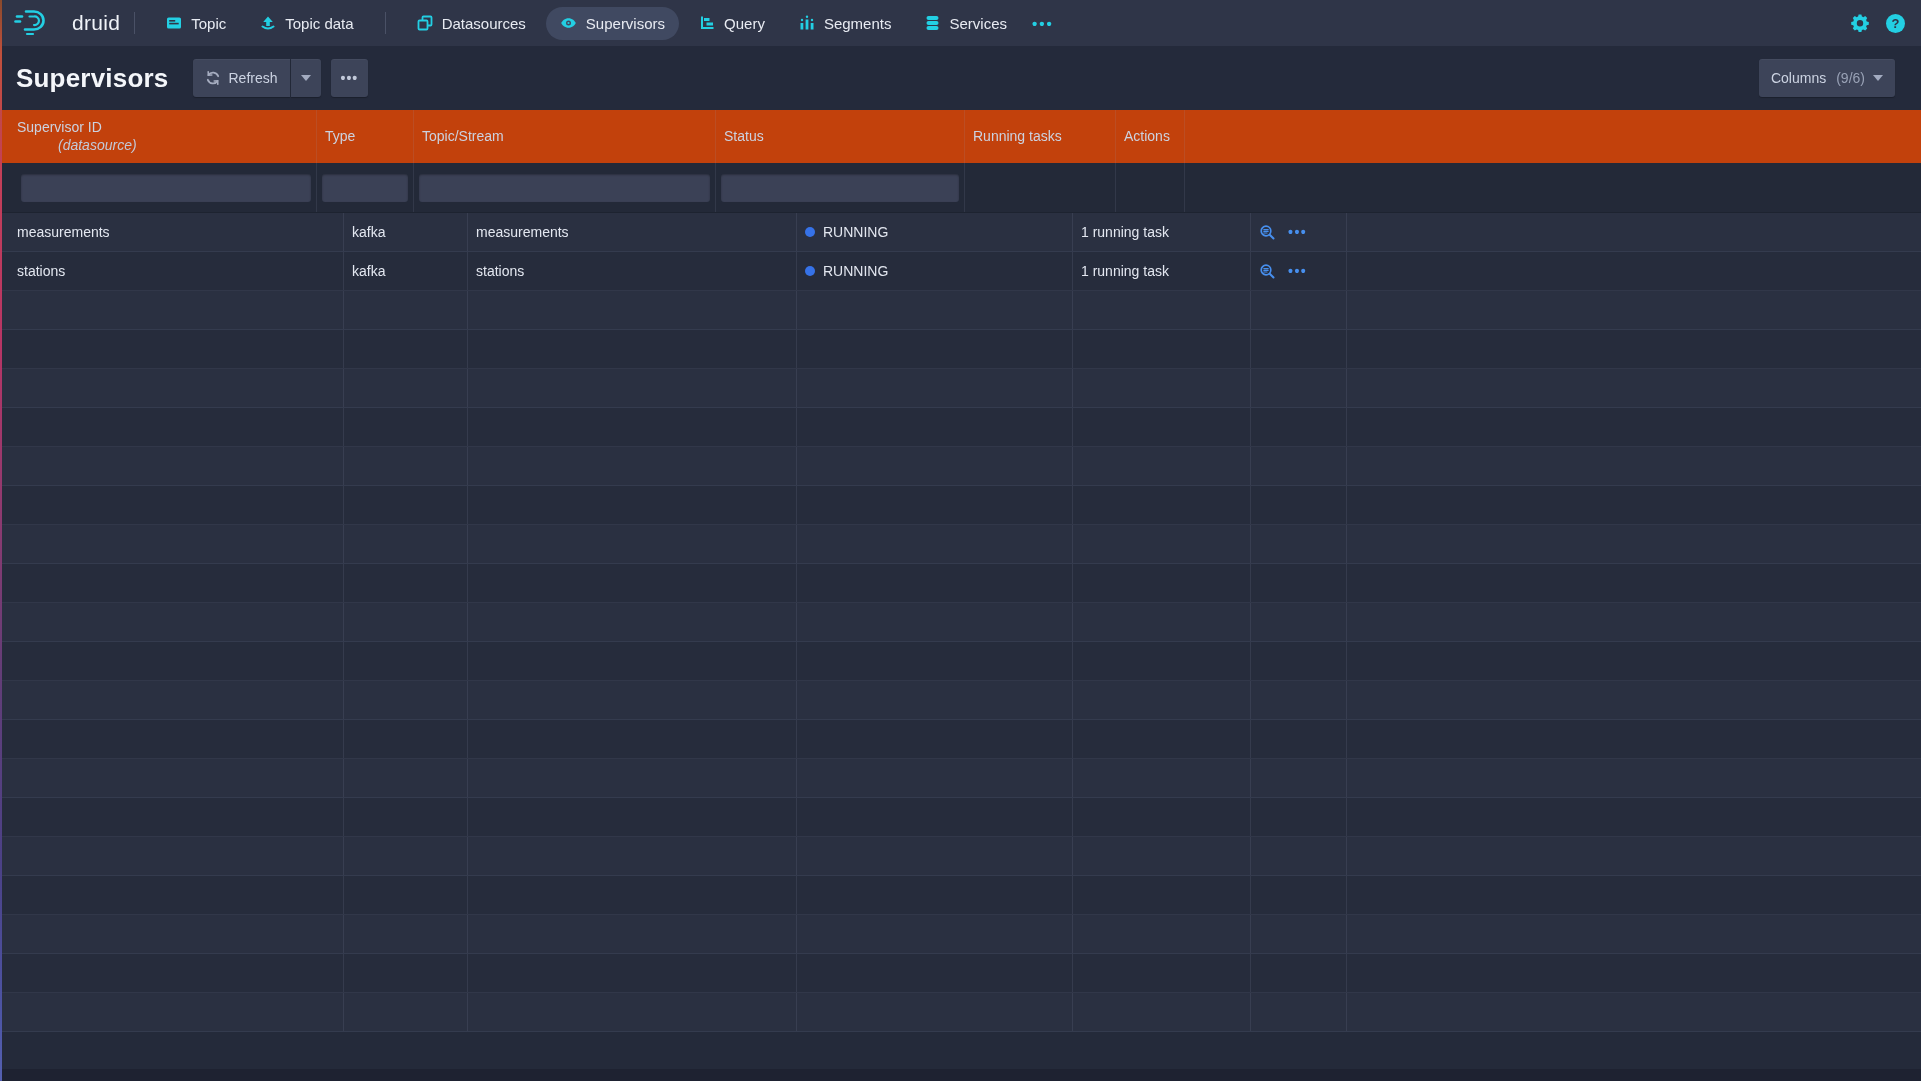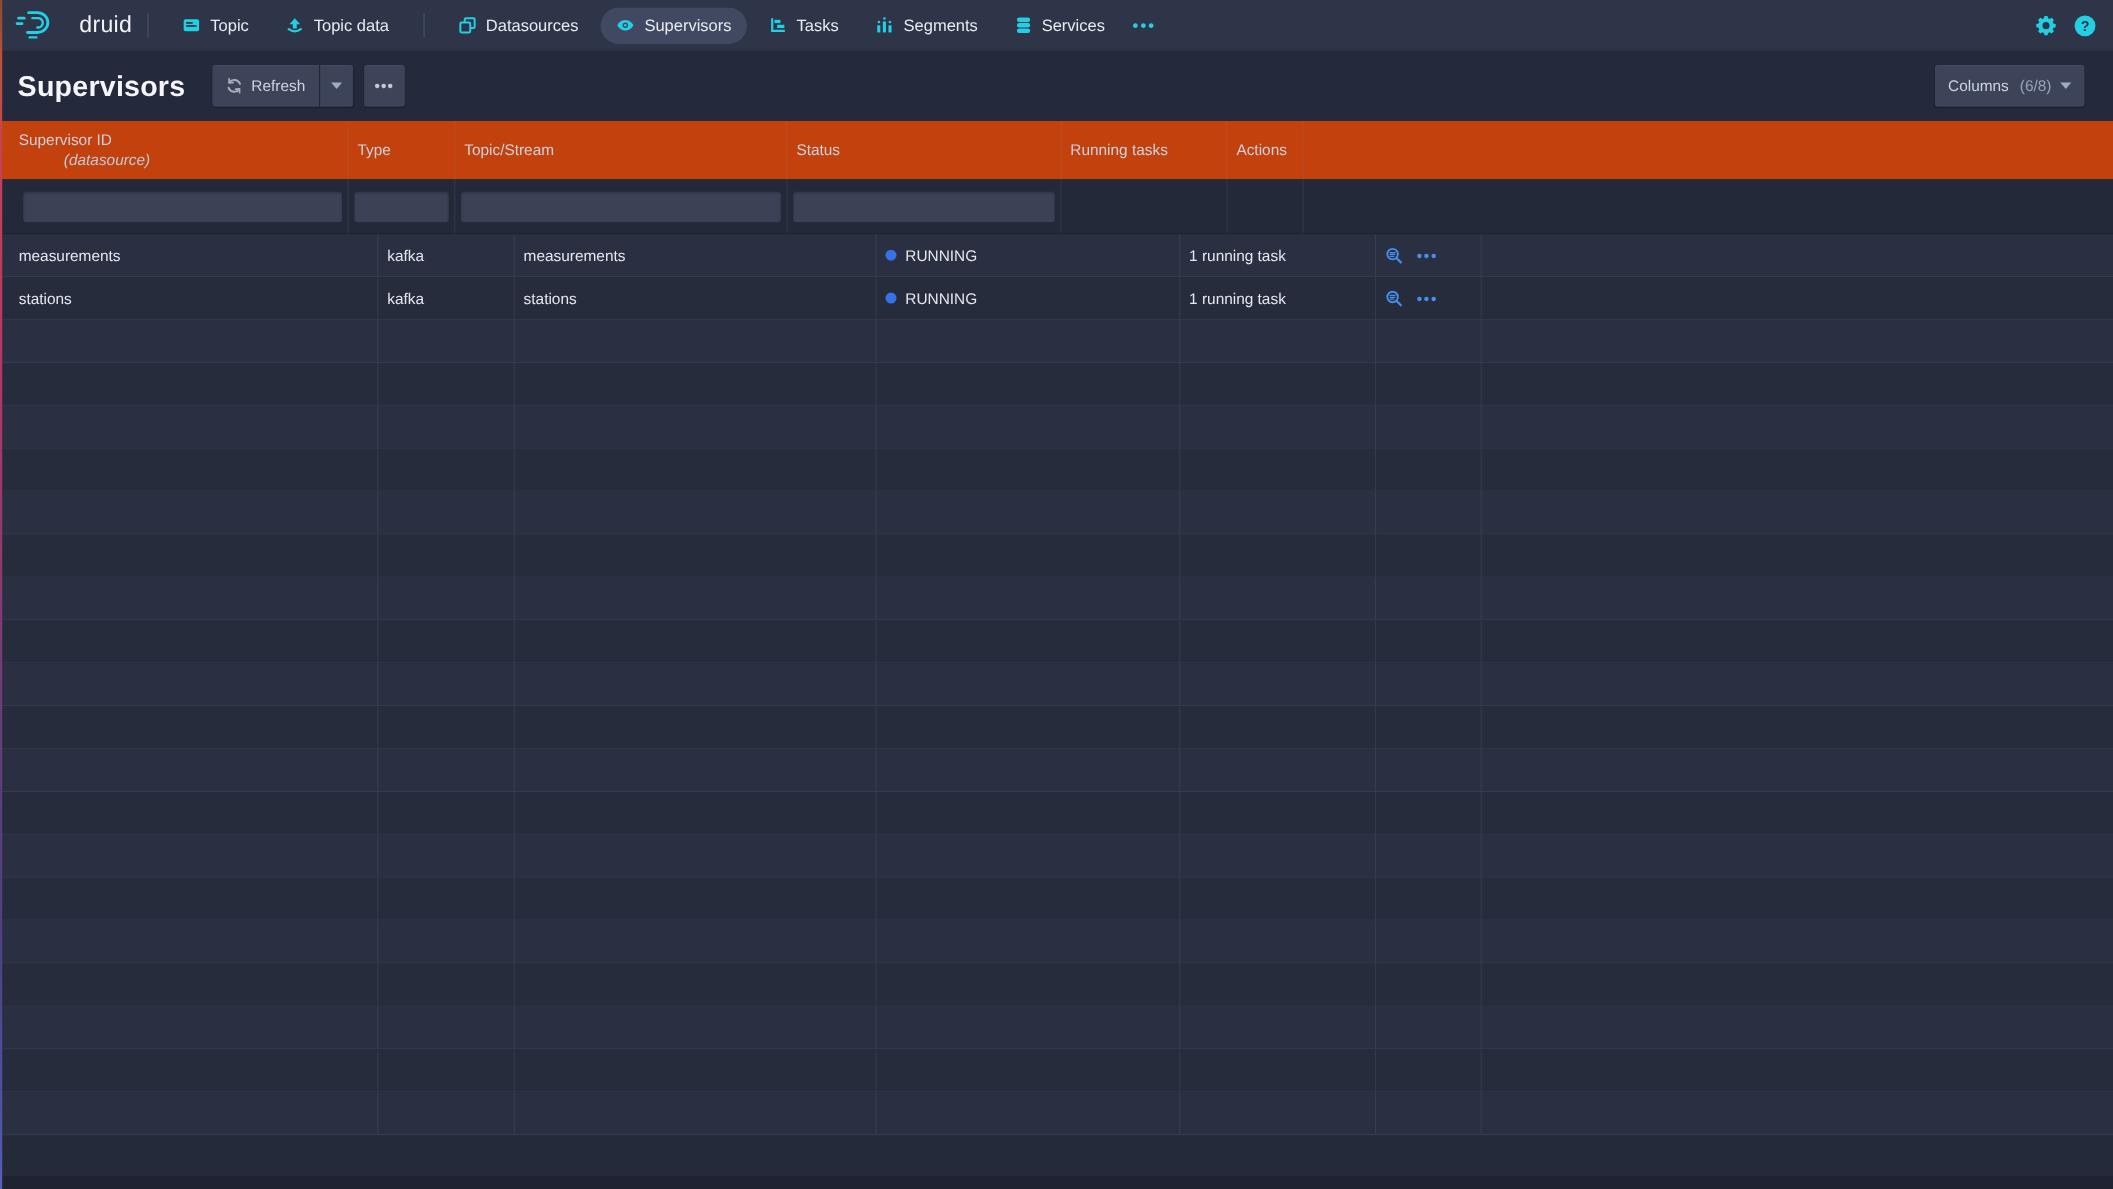--- a/index.html
+++ b/index.html
@@ -148,21 +148,21 @@
       <span>Supervisors</span>
     </div>
     <div class="nav-item">
       <span class="nicon">
         <svg width="16" height="16" viewBox="0 0 16 16" fill="currentColor">
             <path d="M2 1.5 H4 V12 H14.5 V14 H2 Z"></path>
             <rect x="5" y="3" width="5.5" height="3"></rect>
             <rect x="7.5" y="7.5" width="6.5" height="3"></rect>
           </svg>
       </span>
-      <span>Tasks</span>
+      <span>Query</span>
     </div>
     <div class="nav-item">
       <span class="nicon">
         <svg width="16" height="16" viewBox="0 0 16 16" fill="currentColor">
             <rect x="1.5" y="8" width="2.8" height="6.5"></rect>
             <rect x="6.6" y="4.5" width="2.8" height="10"></rect>
             <rect x="11.7" y="8" width="2.8" height="6.5"></rect>
             <circle cx="3" cy="5" r="1.2"></circle>
             <circle cx="8" cy="1.8" r="1.2"></circle>
             <circle cx="13" cy="5" r="1.2"></circle>
@@ -207,21 +207,21 @@
       <span>Refresh</span>
     </button>
     <button class="btn caret-btn">
       <span class="caret"></span>
     </button>
   </div>
   <button class="btn more-btn">•••</button>
   <div class="spacer"></div>
   <button class="btn">
     <span>Columns</span>
-    <span class="columns-count">(6/8)</span>
+    <span class="columns-count">(9/6)</span>
     <span class="caret"></span>
   </button>
 </div>
 
 <div>
 
   <div class="grid-row thead">
     <div class="th first">
       <span>Supervisor ID</span>
       <span class="sub">(datasource)</span>

